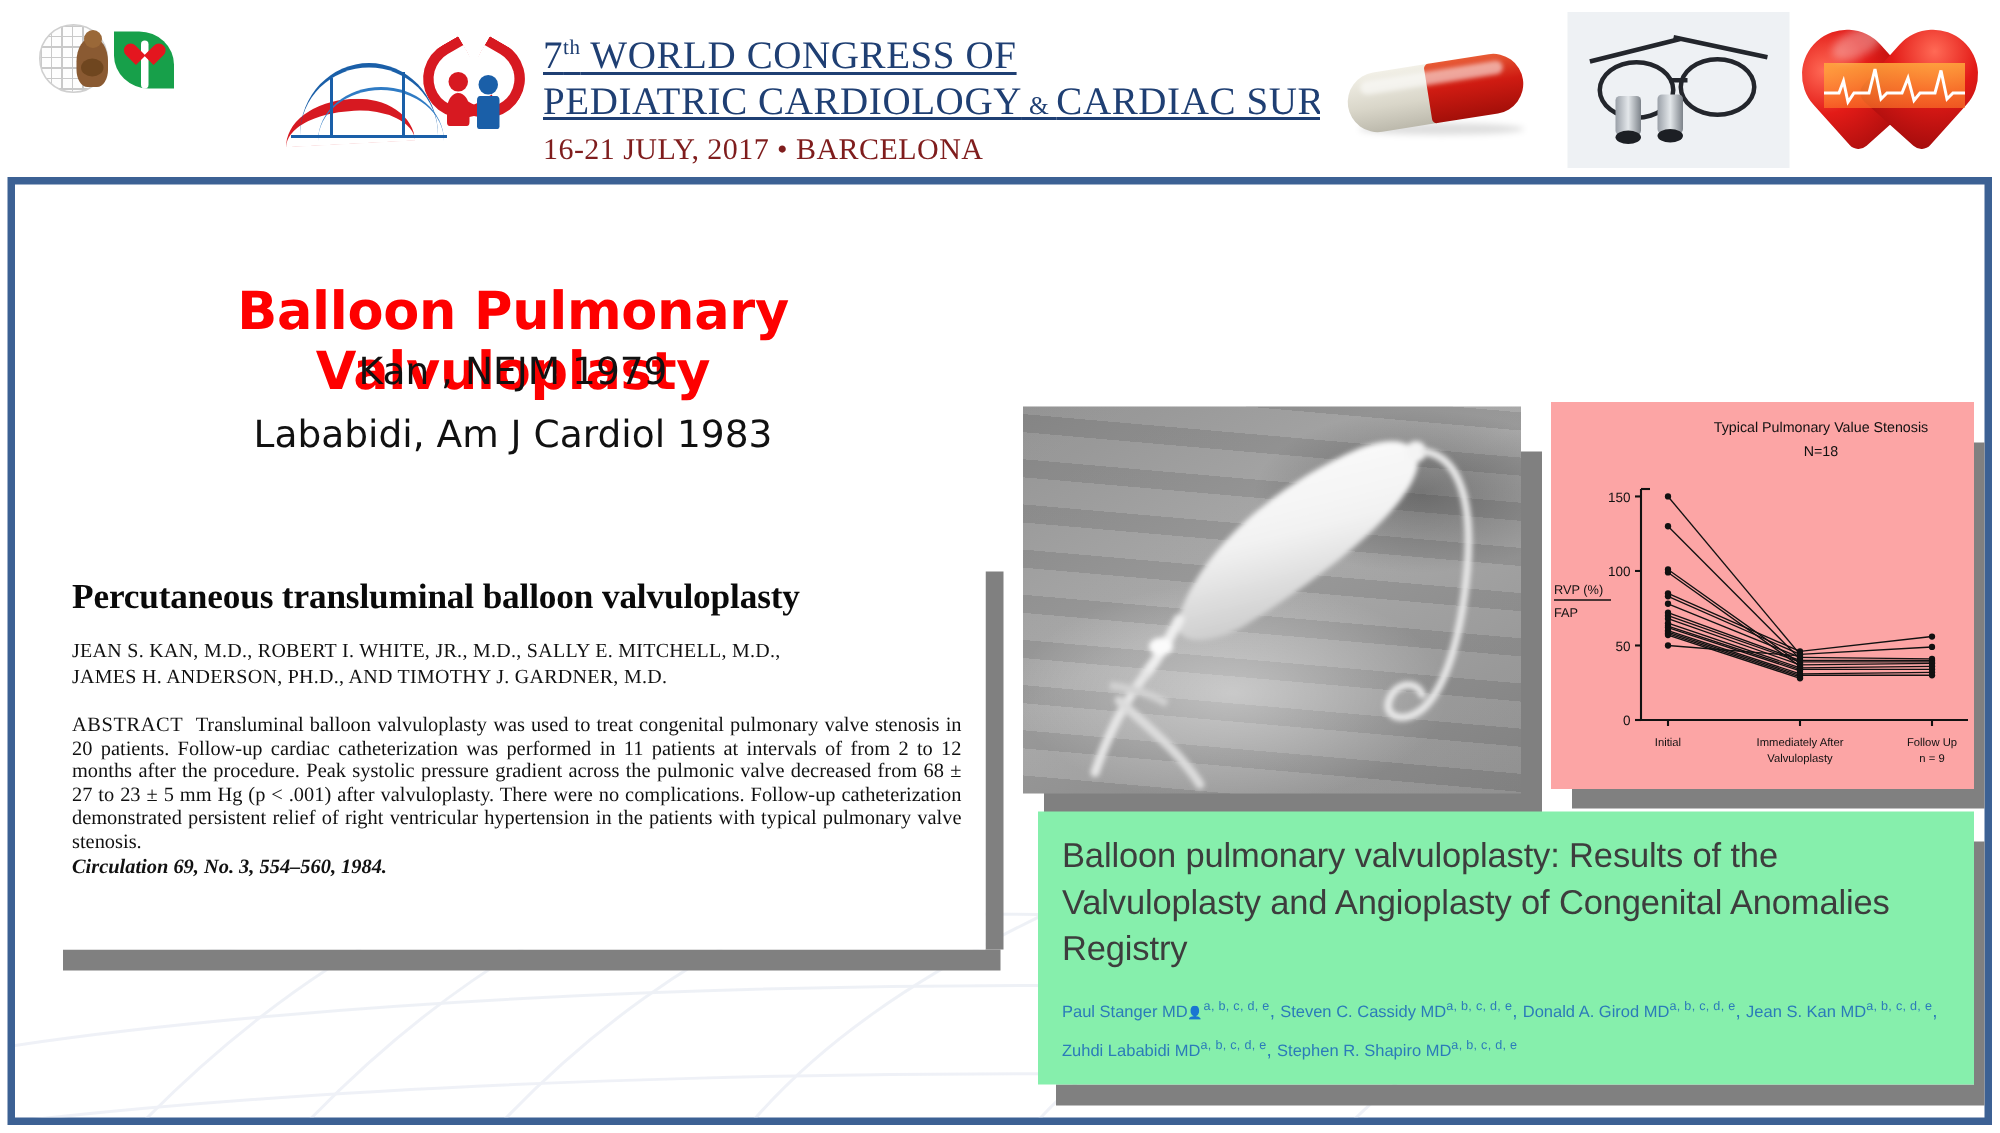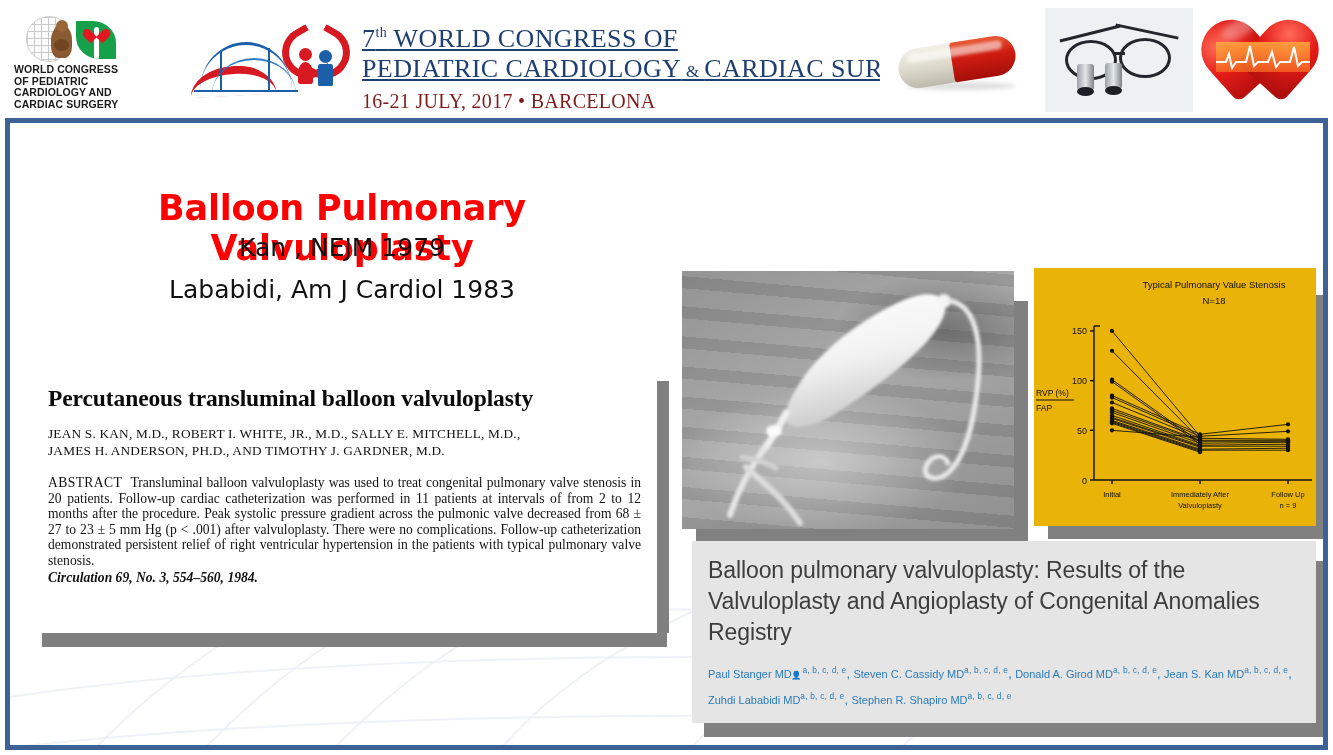--- a/index.html
+++ b/index.html
@@ -219,30 +219,30 @@
       radial-gradient(ellipse 48% 30% at 80% 22%, rgba(0,0,0,.30), rgba(0,0,0,0) 70%),
       repeating-linear-gradient(5deg, rgba(0,0,0,.07) 0 12px, rgba(255,255,255,.05) 12px 30px),
       linear-gradient(150deg,#8e8e8e,#a5a5a5 45%,#8a8a8a);
   }
   #angio svg { display:block; }
 
   
   #chart-shadow { left:1038px; top:172px; width:276px; height:244px; }
   #chart-card {
     position:absolute; left:1024px; top:145px; width:282px; height:258px;
-    background:#eab308; overflow:hidden;
+    background:#fca5a5; overflow:hidden;
   }
   .chart-txt { font-family:"Liberation Sans", sans-serif; fill:#111; }
 
   
   #vaca-shadow  { left:694px; top:600px; width:612px; height:14px; }
   #vaca-shadow2 { left:1306px; top:438px; width:12px; height:176px; }
   #vaca-card {
     position:absolute; left:682px; top:418px; width:624px; height:182px;
-    background:#e5e5e5; padding:14px 16px; overflow:hidden;
+    background:#86efac; padding:14px 16px; overflow:hidden;
   }
   #vaca-title {
     font-family:"Liberation Sans", sans-serif; font-size:23px; line-height:31px;
     color:#3d3d3d; letter-spacing:-.1px;
   }
   #vaca-authors {
     margin-top:12px; font-family:"Liberation Sans", sans-serif; font-size:12.6px;
     line-height:21px; color:#2b7bb9;
   }
   #vaca-authors .aff { font-size:8.4px; letter-spacing:.2px; }
@@ -257,21 +257,20 @@
 
     <div id="logo-left">
       <div class="globe">
           <div class="figure"></div>
         </div>
       <div class="leafheart">
         <div class="lf"></div>
           <div class="stem"></div>
           <div class="hrt"></div>
       </div>
-      <div id="logo-left-text">WORLD CONGRESS OF PEDIATRIC CARDIOLOGY AND CARDIAC SURGERY</div>
     </div>
 
     <div id="congress-block">
       <div id="bridge-art">
         <div class="bridge-red"></div>
         <div class="bridge-blue1"></div>
         <div class="bridge-blue2"></div>
         <div class="bridge-deck"></div>
         <div class="pylon p1"></div>
           <div class="pylon p2"></div>

